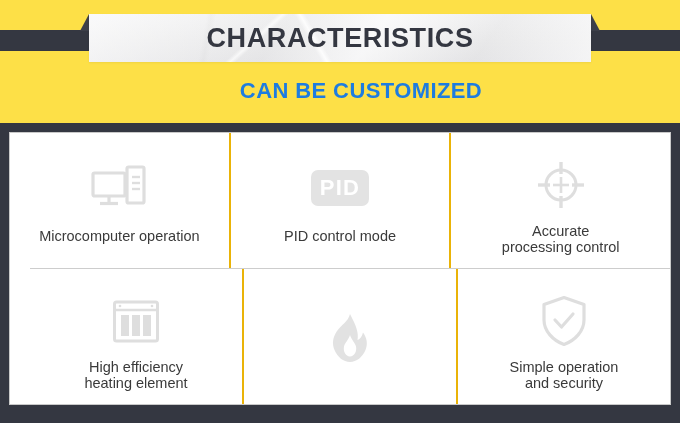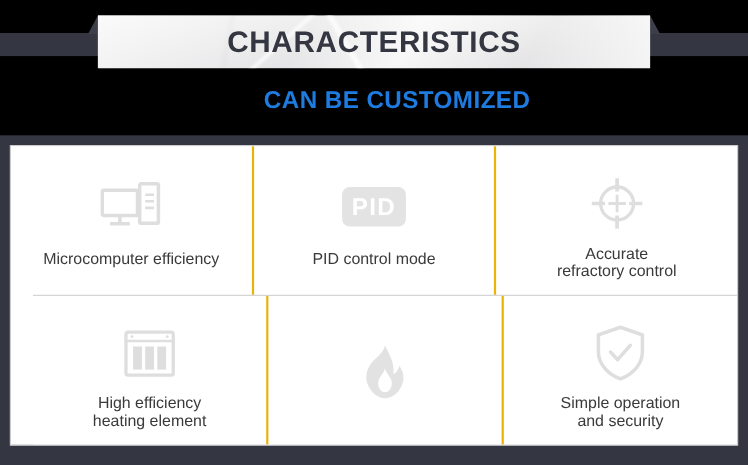--- a/index.html
+++ b/index.html
@@ -10,21 +10,21 @@
     width: 680px;
     height: 423px;
     background: #ffffff;
     font-family: "Liberation Sans", sans-serif;
     overflow: hidden;
   }
   .page {
     position: relative;
     width: 680px;
     height: 420px;
-    background: #000000;
+    background: #fde047;
   }
 
   
   .ribbon {
     position: absolute;
     left: 0;
     top: 0;
     width: 680px;
     height: 70px;
   }
@@ -218,21 +218,21 @@
             <svg width="56" height="46" viewBox="0 0 56 46" fill="none">
               <rect x="2" y="8" width="32" height="23" rx="1.5" stroke="#DEDEDE" stroke-width="3.2"></rect>
               <path d="M18 31 L18 37" stroke="#DEDEDE" stroke-width="3.2"></path>
               <path d="M9 38.5 H27" stroke="#DEDEDE" stroke-width="3.2"></path>
               <rect x="36" y="2" width="17" height="36" rx="1.5" stroke="#DEDEDE" stroke-width="3.2"></rect>
               <path d="M41 12 H49" stroke="#DEDEDE" stroke-width="2.4"></path>
               <path d="M41 18 H49" stroke="#DEDEDE" stroke-width="2.4"></path>
               <path d="M41 24 H49" stroke="#DEDEDE" stroke-width="2.4"></path>
             </svg>
           </div>
-          <div class="cell-label single">Microcomputer efficiency</div>
+          <div class="cell-label single">Microcomputer operation</div>
         </div>
 
         <div class="cell">
           <div class="cell-icon">
             <div class="pid-badge">PID</div>
           </div>
           <div class="cell-label single">PID control mode</div>
         </div>
 
         <div class="cell">
@@ -241,21 +241,21 @@
               <circle cx="26" cy="26" r="15" stroke="#DEDEDE" stroke-width="3"></circle>
               <path d="M26 3 V15" stroke="#DEDEDE" stroke-width="3.4"></path>
               <path d="M26 37 V49" stroke="#DEDEDE" stroke-width="3.4"></path>
               <path d="M3 26 H15" stroke="#DEDEDE" stroke-width="3.4"></path>
               <path d="M37 26 H49" stroke="#DEDEDE" stroke-width="3.4"></path>
               <path d="M26 18 V34" stroke="#DEDEDE" stroke-width="2.6"></path>
               <path d="M18 26 H34" stroke="#DEDEDE" stroke-width="2.6"></path>
             </svg>
           </div>
           <div class="cell-label">Accurate
-refractory control</div>
+processing control</div>
         </div>
 
       </div>
 
       <div class="grid-row">
 
         <div class="cell">
           <div class="cell-icon">
             <svg width="48" height="48" viewBox="0 0 48 48" fill="none">
               <rect x="2.5" y="5" width="43" height="39" rx="2" stroke="#DEDEDE" stroke-width="3"></rect>

